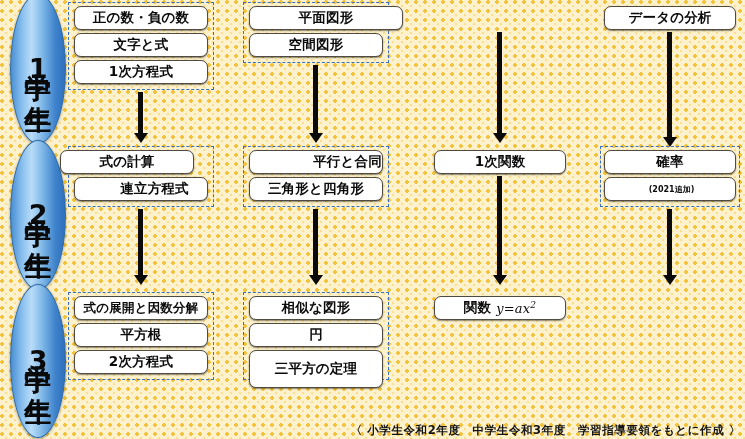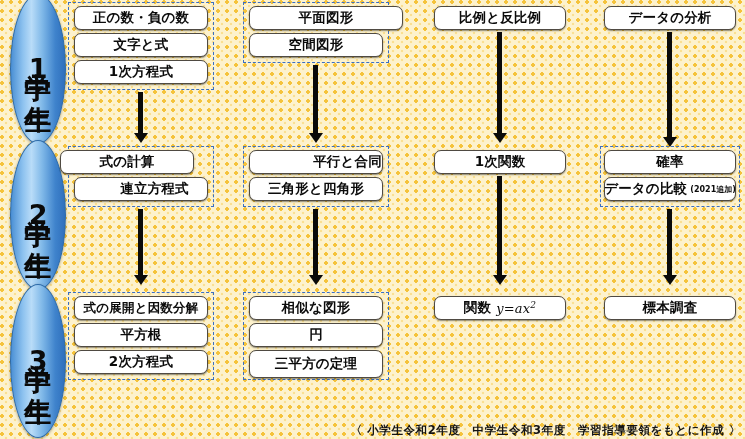--- a/index.html
+++ b/index.html
@@ -195,27 +195,24 @@
   </div>
   <div class="arrow" style="left:313px; top:209px; height:67px;"></div>
 
   <div class="group-box" style="left:243px; top:292px; width:146px; height:88px;"></div>
   <div class="topic" style="left:249px; top:296px; width:134px; height:24px;">
     <span>相似な図形</span>
   </div>
   <div class="topic" style="left:249px; top:323px; width:134px; height:24px;">
     <span>円</span>
   </div>
-  <div class="topic" style="left:249px; top:350px; width:134px; height:28px;">
+  <div class="topic" style="left:249px; top:350px; width:134px; height:38px;">
     <span>三平方の定理</span>
   </div>
 
-  <div class="topic" style="left:434px; top:6px; width:132px; height:24px;">
-    <span>比例と反比例</span>
-  </div>
   <div class="arrow" style="left:497px; top:32px; height:102px;"></div>
 
   <div class="topic" style="left:434px; top:150px; width:132px; height:24px;">
     <span>1次関数</span>
   </div>
   <div class="arrow" style="left:497px; top:176px; height:100px;"></div>
 
   <div class="topic" style="left:434px; top:296px; width:132px; height:24px;">
     <span>関数</span>
       <span class="math"><span>y=ax</span><sup>2</sup></span>
@@ -224,24 +221,20 @@
   <div class="topic" style="left:604px; top:6px; width:132px; height:24px;">
     <span>データの分析</span>
   </div>
   <div class="arrow" style="left:667px; top:32px; height:106px;"></div>
 
   <div class="group-box" style="left:600px; top:146px; width:140px; height:61px;"></div>
   <div class="topic" style="left:604px; top:150px; width:132px; height:24px;">
     <span>確率</span>
   </div>
   <div class="topic" style="left:604px; top:177px; width:132px; height:24px;">
-    <span>データの比較</span>
       <span class="sub">(2021追加)</span>
   </div>
   <div class="arrow" style="left:667px; top:209px; height:67px;"></div>
 
-  <div class="topic" style="left:604px; top:296px; width:132px; height:24px;">
-    <span>標本調査</span>
-  </div>
 
   <div class="footer-note">〈 小学生令和2年度　中学生令和3年度　学習指導要領をもとに作成 〉</div>
 
 </div>
 
 </body></html>

